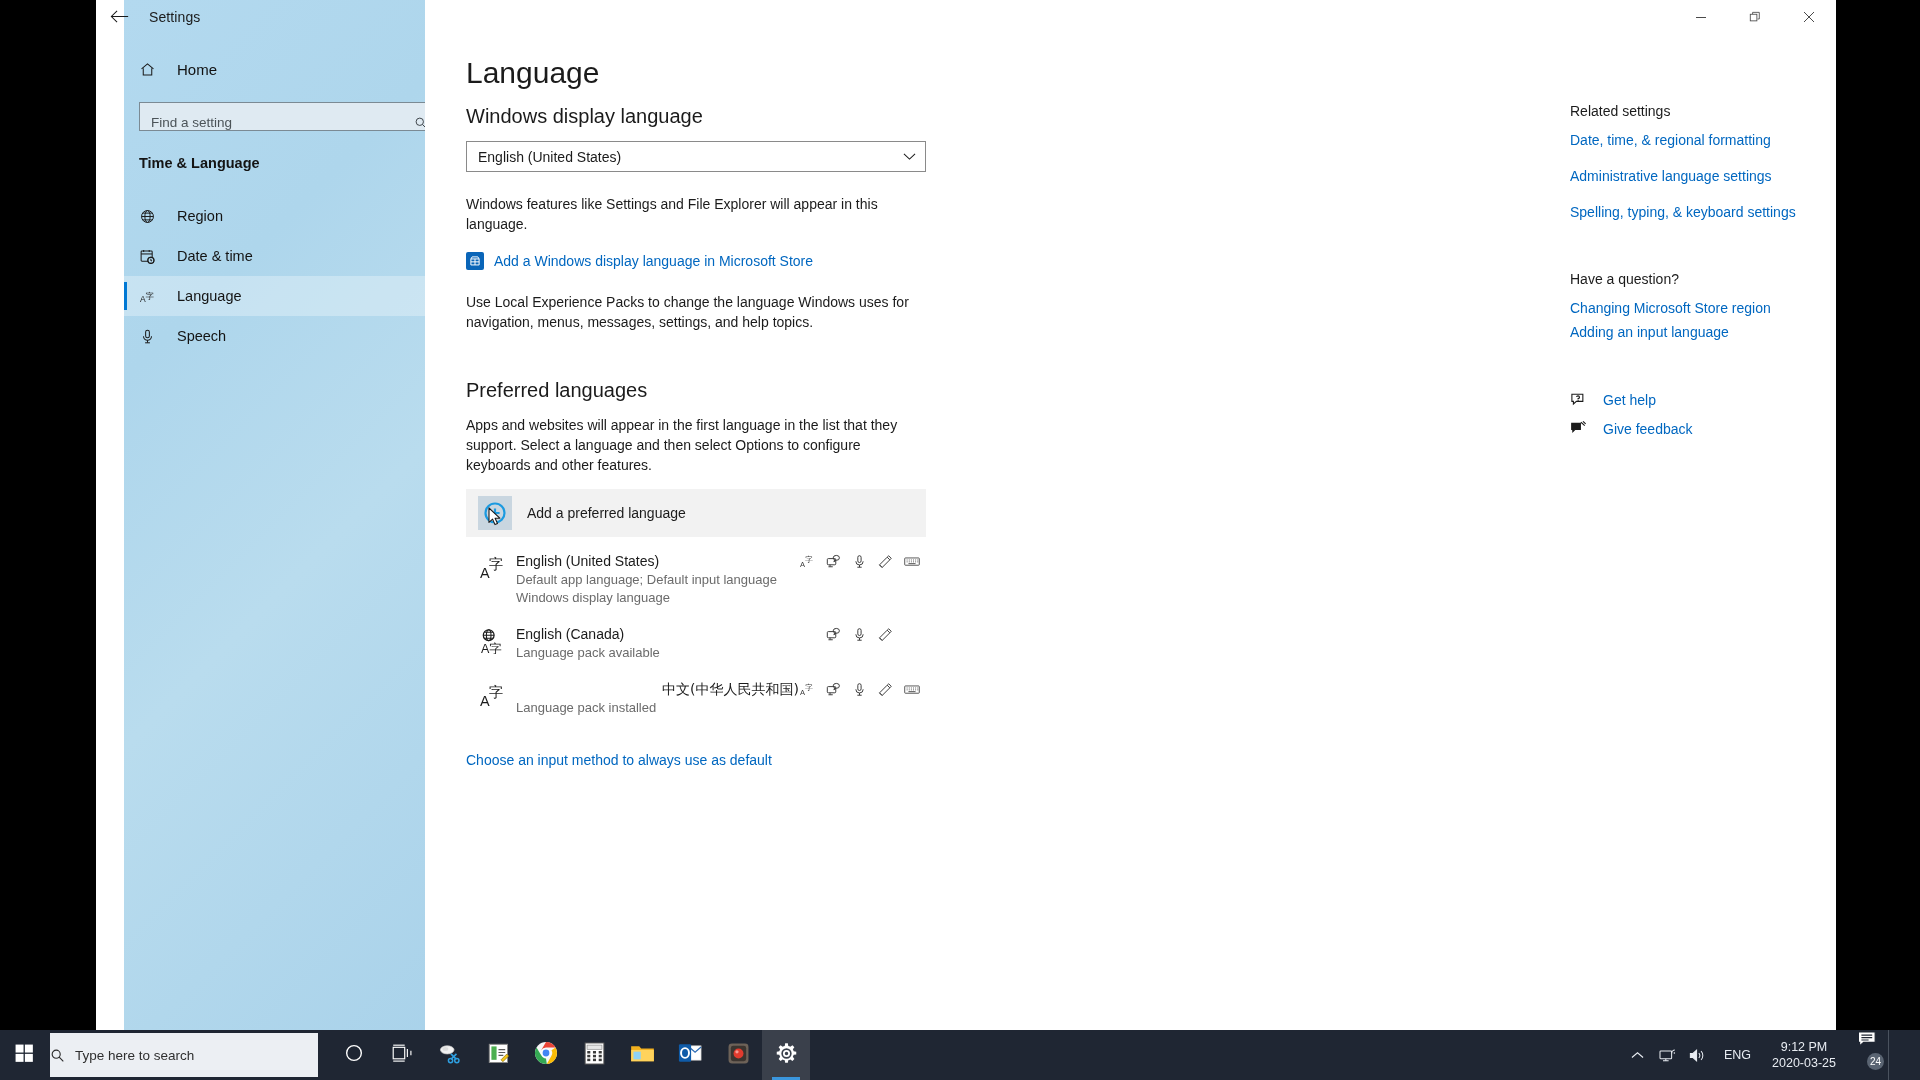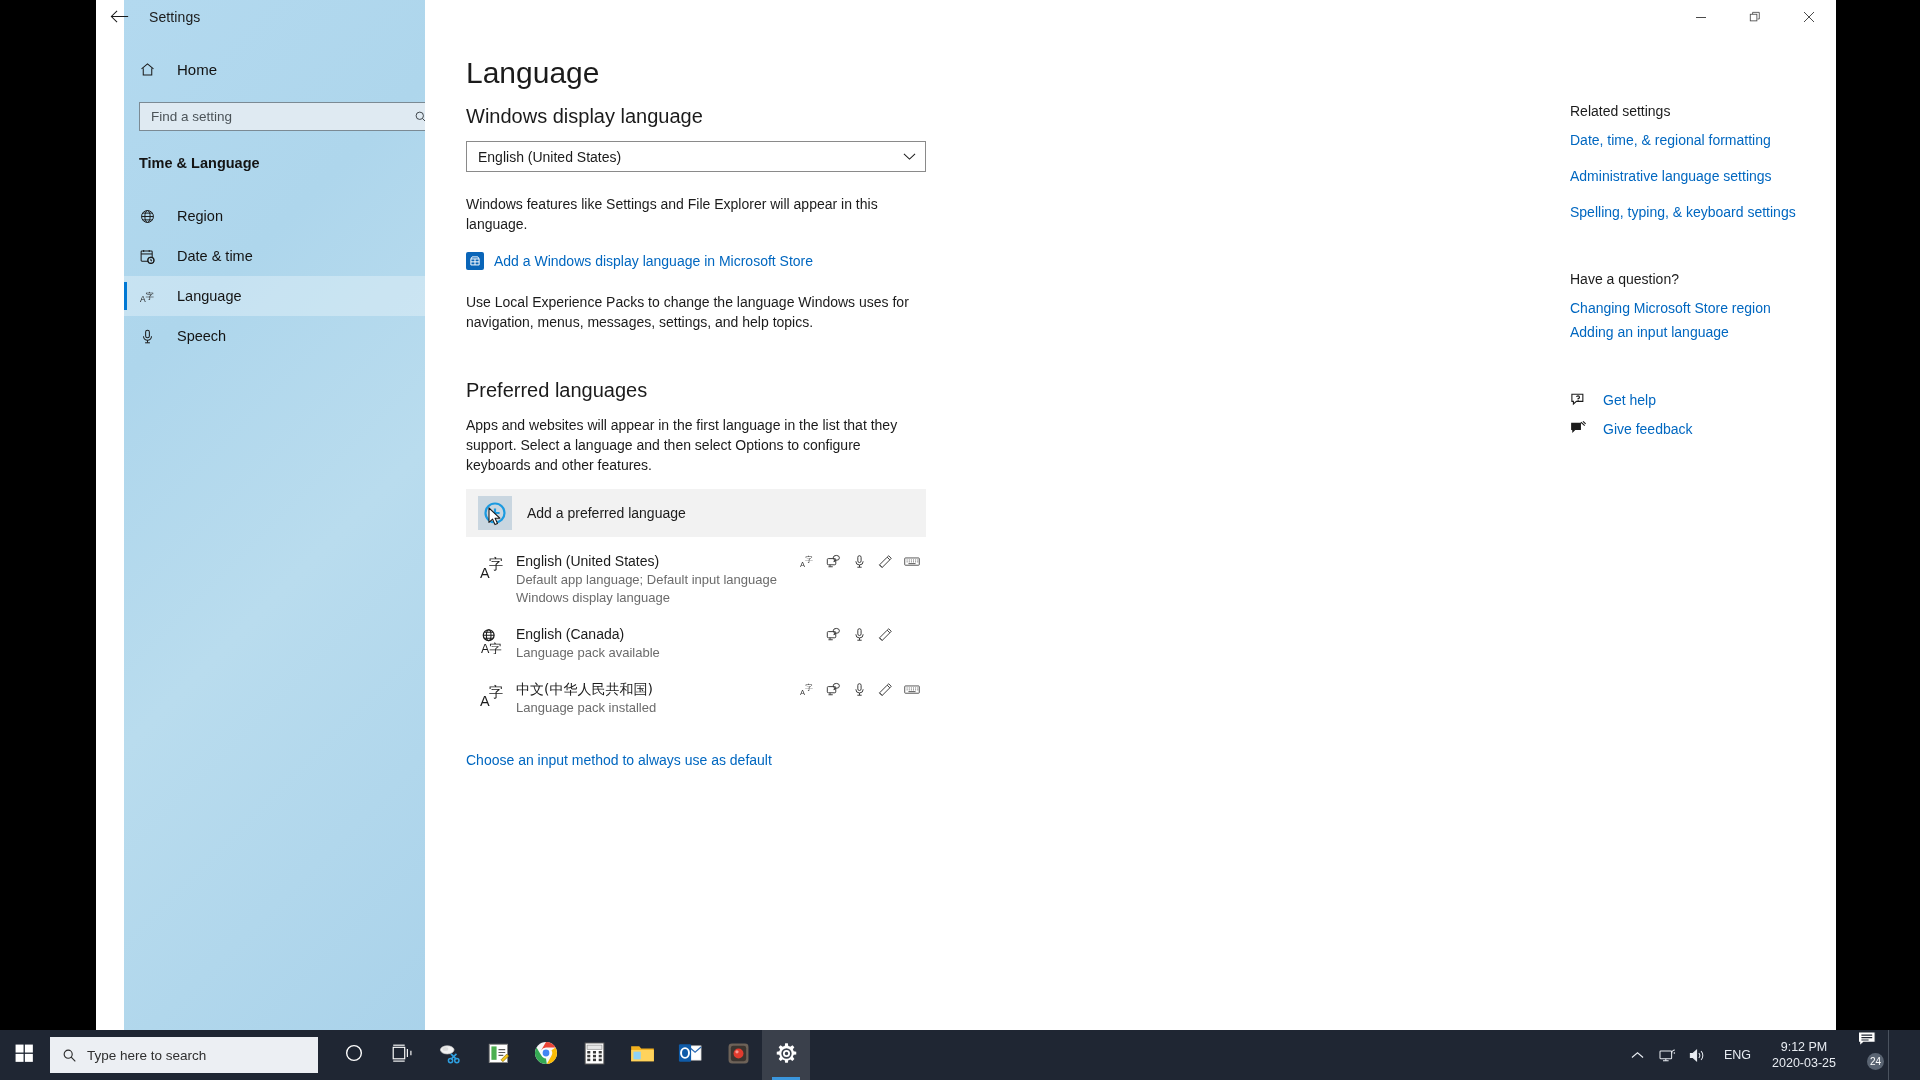--- a/index.html
+++ b/index.html
@@ -85,21 +85,21 @@
   }
   .sb-home .ico { width: 30px; display:flex; align-items:center; color:#1a1a1a; }
   .sb-home .lbl { font-size: 15px; color:#111; margin-left: 8px; }
 
   .search-wrap {
     margin: 13px 16px 0 15px;
     height: 29px;
     background: #dfeaf2;
     border: 1px solid #7b8a94;
     display: flex;
-    align-items: center;
+    align-items: flex-end;
     padding: 0 8px 0 11px;
   }
   .search-wrap input {
     flex: 1;
     border: none;
     outline: none;
     background: transparent;
     font-family: "Liberation Sans", sans-serif;
     font-size: 13.5px;
     color: #30363b;
@@ -244,21 +244,21 @@
   }
   .lang-ico {
     width: 38px;
     flex: none;
     display: flex;
     justify-content: center;
     padding-top: 2px;
   }
   .lang-text { flex: 1; padding-left: 4px; }
   .lang-name { font-size: 14px; color: #1b1b1b; line-height: 19px; }
-  .lang-name.cjk { font-family: "DejaVu Sans", sans-serif; font-size: 14px; }
+  .lang-name.cjk { font-family: "DejaVu Sans", sans-serif; font-size: 14px; text-align: right; }
   .lang-sub { font-size: 13px; color: #6b6b6b; line-height: 18px; }
   .lang-actions {
     display: flex;
     align-items: flex-start;
     gap: 9px;
     padding-top: 1px;
     flex: none;
   }
   .act { width:17px; height:17px; display:flex; align-items:center; justify-content:center; color:#3b3b3b; }
 
@@ -308,25 +308,25 @@
     background: #1f2633;
     display: flex;
     align-items: center;
   }
   .start-btn {
     width: 48px; height: 50px;
     display:flex; align-items:center; justify-content:center;
   }
   .tb-search {
     width: 268px;
-    height: 36px;
+    height: 44px;
     background: #eceff3;
     display: flex;
     align-items: center;
-    padding-left: 12px;
+    padding-left: 0;
     margin-left: 2px;
   }
   .tb-search .sico { color:#2b2b2b; display:flex; align-items:center; }
   .tb-search .stxt { margin-left: 10px; font-size: 13.5px; color:#2f2f2f; }
 
   .tb-icons { display:flex; align-items:center; margin-left: 12px; }
   .tb-ico {
     width: 48px; height: 50px;
     display:flex; align-items:center; justify-content:center;
     position: relative;

